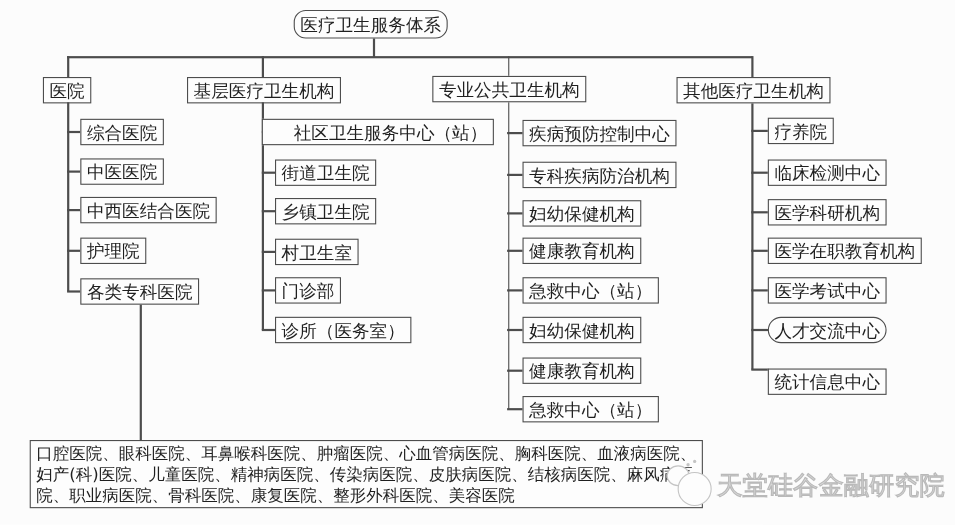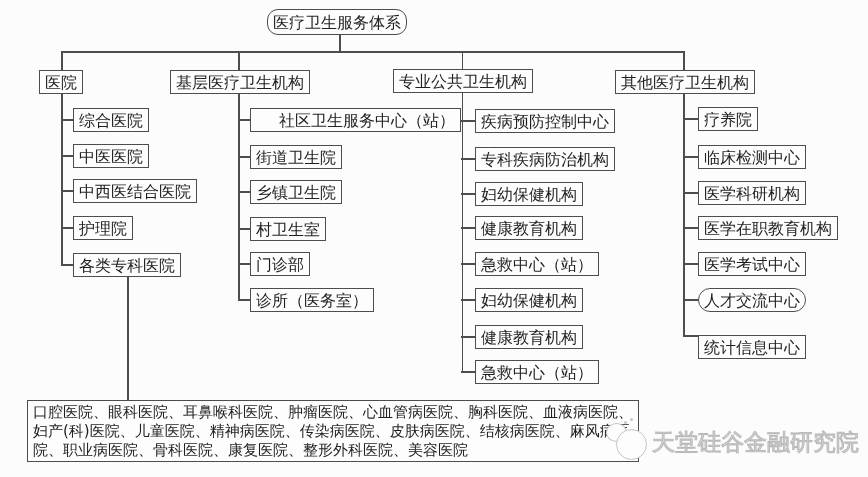--- a/index.html
+++ b/index.html
@@ -96,21 +96,21 @@
 
   <div class="vline" style="left:127px;top:277px;height:123px;"></div>
 
   <div class="vline" style="left:238.25px;top:93px;height:207px;"></div>
   <div class="hline" style="left:238px;top:119.25px;width:13px;"></div>
   <div class="hline" style="left:238px;top:156.25px;width:13px;"></div>
   <div class="hline" style="left:238px;top:191.25px;width:13px;"></div>
   <div class="hline" style="left:238px;top:228.25px;width:13px;"></div>
   <div class="hline" style="left:238px;top:263.25px;width:13px;"></div>
   <div class="hline" style="left:238px;top:299.25px;width:13px;"></div>
-  <div class="box" style="left:250px;top:108px;height:24px;padding-left:28px;">社区卫生服务中心（站）</div>
+  <div class="box" style="left:238px;top:108px;height:24px;padding-left:28px;">社区卫生服务中心（站）</div>
   <div class="box" style="left:250px;top:180px;height:24px;">乡镇卫生院</div>
   <div class="box" style="left:250px;top:145px;height:24px;">街道卫生院</div>
   <div class="box" style="left:250px;top:217px;height:24px;">村卫生室</div>
   <div class="box" style="left:250px;top:252px;height:24px;">门诊部</div>
   <div class="box" style="left:250px;top:288px;height:24px;">诊所（医务室）</div>
 
   <div class="vline" style="left:461.75px;top:93px;height:279px;"></div>
   <div class="hline" style="left:461px;top:120.25px;width:15px;"></div>
   <div class="hline" style="left:461px;top:158.25px;width:15px;"></div>
   <div class="hline" style="left:461px;top:193.25px;width:15px;"></div>

